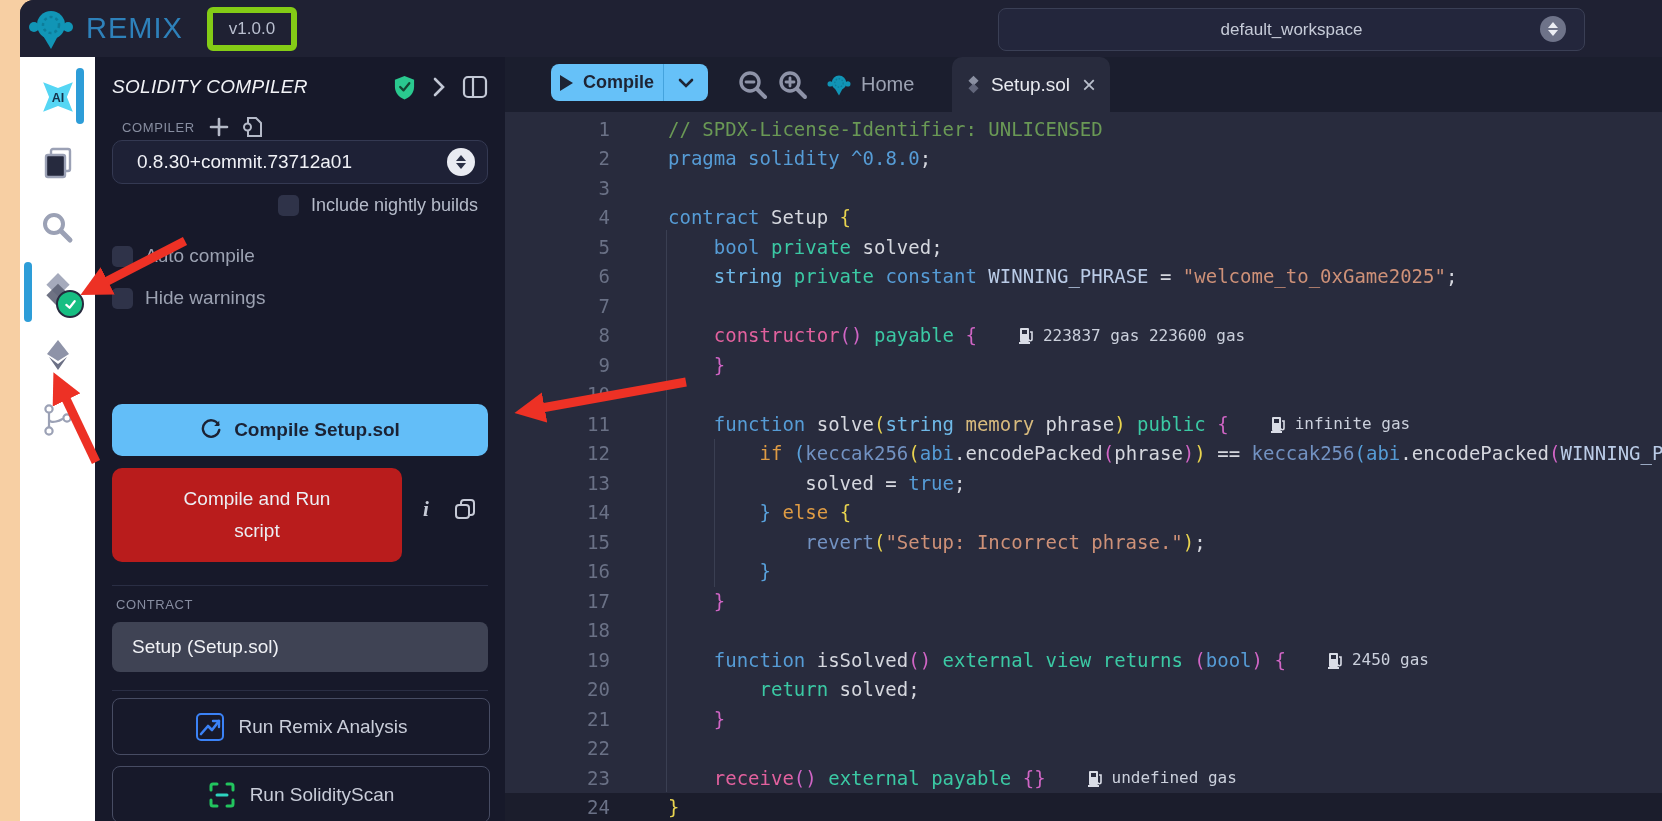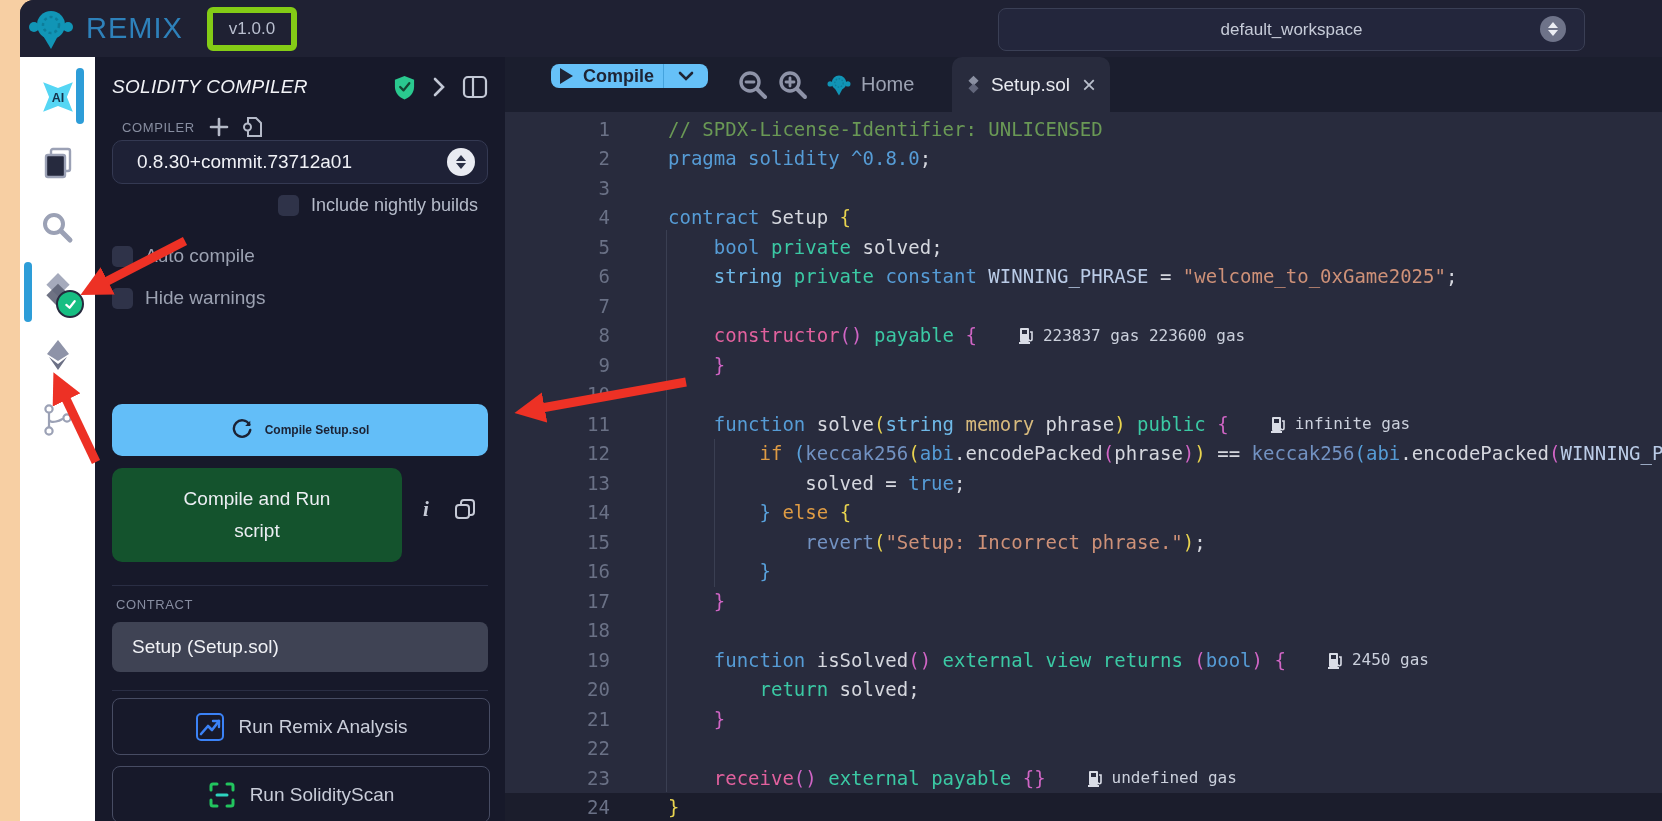--- a/index.html
+++ b/index.html
@@ -32,31 +32,31 @@
   .compiler-row{position:absolute;left:17px;top:58px;display:flex;align-items:center;gap:14px;}
   .sel-box{position:absolute;left:17px;top:83px;width:376px;height:44px;background:#1e2136;border:1px solid #343952;border-radius:10px;display:flex;align-items:center;color:#f0f1f6;font-size:19px;padding-left:24px;box-sizing:border-box;}
   .sel-circle{position:absolute;right:12px;top:7px;width:28px;height:28px;border-radius:50%;background:#e9ebf2;display:flex;flex-direction:column;align-items:center;justify-content:center;gap:2px;}
   .sel-circle .tri-up{border-bottom-color:#2a2f45;border-left-width:5px;border-right-width:5px;border-bottom-width:6px;}
   .sel-circle .tri-dn{border-top-color:#2a2f45;border-left-width:5px;border-right-width:5px;border-top-width:6px;}
   .chk-row{position:absolute;display:flex;align-items:center;gap:12px;}
   .chk{width:21px;height:21px;border-radius:5px;background:#2f3349;}
   .chk-lbl{color:#9ca2b2;font-size:19px;}
   .adv-row{position:absolute;left:17px;top:291px;right:17px;display:flex;align-items:center;}
   .adv-lbl{color:#b8becc;font-size:20px;flex:1;}
-  .btn-compile{position:absolute;left:17px;top:347px;width:376px;height:52px;background:#63bef8;border-radius:10px;display:flex;align-items:center;justify-content:center;gap:12px;color:#1b2234;font-size:12px;font-weight:700;}
-  .btn-runscript{position:absolute;left:17px;top:411px;width:290px;height:94px;background:#14532d;border-radius:10px;display:flex;flex-direction:column;align-items:center;justify-content:center;color:#eceef3;font-size:19px;line-height:1.7;}
+  .btn-compile{position:absolute;left:17px;top:347px;width:376px;height:52px;background:#63bef8;border-radius:10px;display:flex;align-items:center;justify-content:center;gap:12px;color:#1b2234;font-size:19px;font-weight:700;}
+  .btn-runscript{position:absolute;left:17px;top:411px;width:290px;height:94px;background:#b91c1c;border-radius:10px;display:flex;flex-direction:column;align-items:center;justify-content:center;color:#eceef3;font-size:19px;line-height:1.7;}
   .info-i{position:absolute;left:328px;top:440px;color:#c6cad6;font-size:21px;font-family:"Liberation Serif",serif;font-style:italic;font-weight:700;}
   .divider{position:absolute;left:17px;right:17px;height:1px;background:#2a2e44;}
   .contract-sel{position:absolute;left:17px;top:565px;width:376px;height:50px;background:#3f4354;border-radius:8px;display:flex;align-items:center;padding-left:20px;box-sizing:border-box;color:#f0f1f5;font-size:19px;}
   .btn-outline{position:absolute;left:17px;width:376px;height:55px;border:1px solid #474c63;border-radius:8px;background:transparent;display:flex;align-items:center;justify-content:center;gap:14px;color:#c9cdd9;font-size:19px;}
 
   
   .editor-col{position:absolute;left:485px;top:57px;right:0;bottom:0;background:#282b3d;}
   .ed-toolbar{position:absolute;left:0;top:0;right:0;height:55px;background:#1b1e2e;}
-  .btn-compile-top{position:absolute;left:46px;top:7px;width:157px;height:24px;background:#66c1f8;border-radius:8px;display:flex;align-items:center;}
+  .btn-compile-top{position:absolute;left:46px;top:7px;width:157px;height:37px;background:#66c1f8;border-radius:8px;display:flex;align-items:center;}
   .bct-main{flex:1;display:flex;align-items:center;justify-content:center;gap:10px;color:#1e2434;font-weight:700;font-size:18px;height:100%;}
   .bct-split{width:44px;height:100%;border-left:1px solid #44a3dd;display:flex;align-items:center;justify-content:center;}
   .play-tri{width:0;height:0;border-top:8px solid transparent;border-bottom:8px solid transparent;border-left:13px solid #1e2434;}
   .zoom-ic{position:absolute;top:12px;}
   .home-tab{position:absolute;left:322px;top:0;height:55px;display:flex;align-items:center;gap:10px;}
   .home-lbl{color:#9ca2b2;font-size:20px;}
   .file-tab{position:absolute;left:447px;top:0;width:158px;height:55px;background:#282b3d;border-radius:10px 10px 0 0;display:flex;align-items:center;justify-content:center;gap:10px;}
   .file-tab-lbl{color:#e8eaf0;font-size:19px;}
   .tab-close{color:#b9bfcc;font-size:24px;line-height:1;margin-left:2px;}
 

